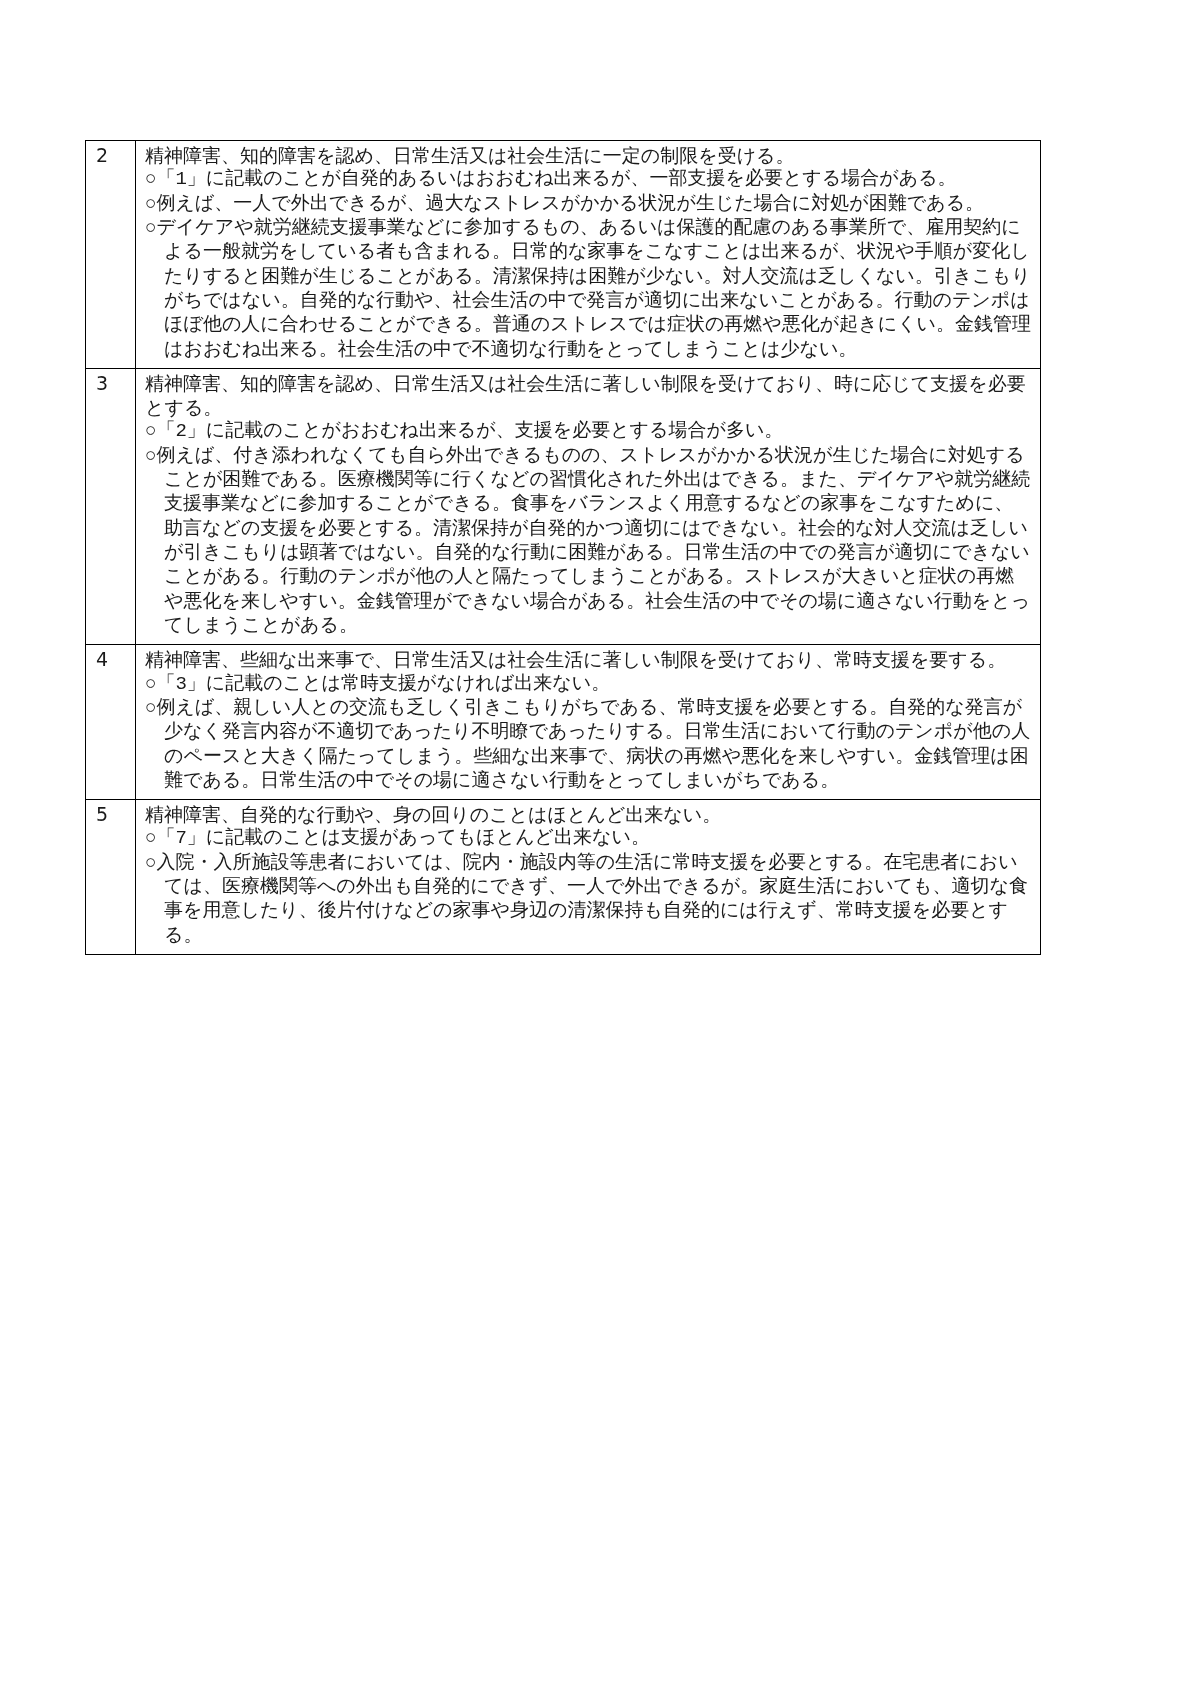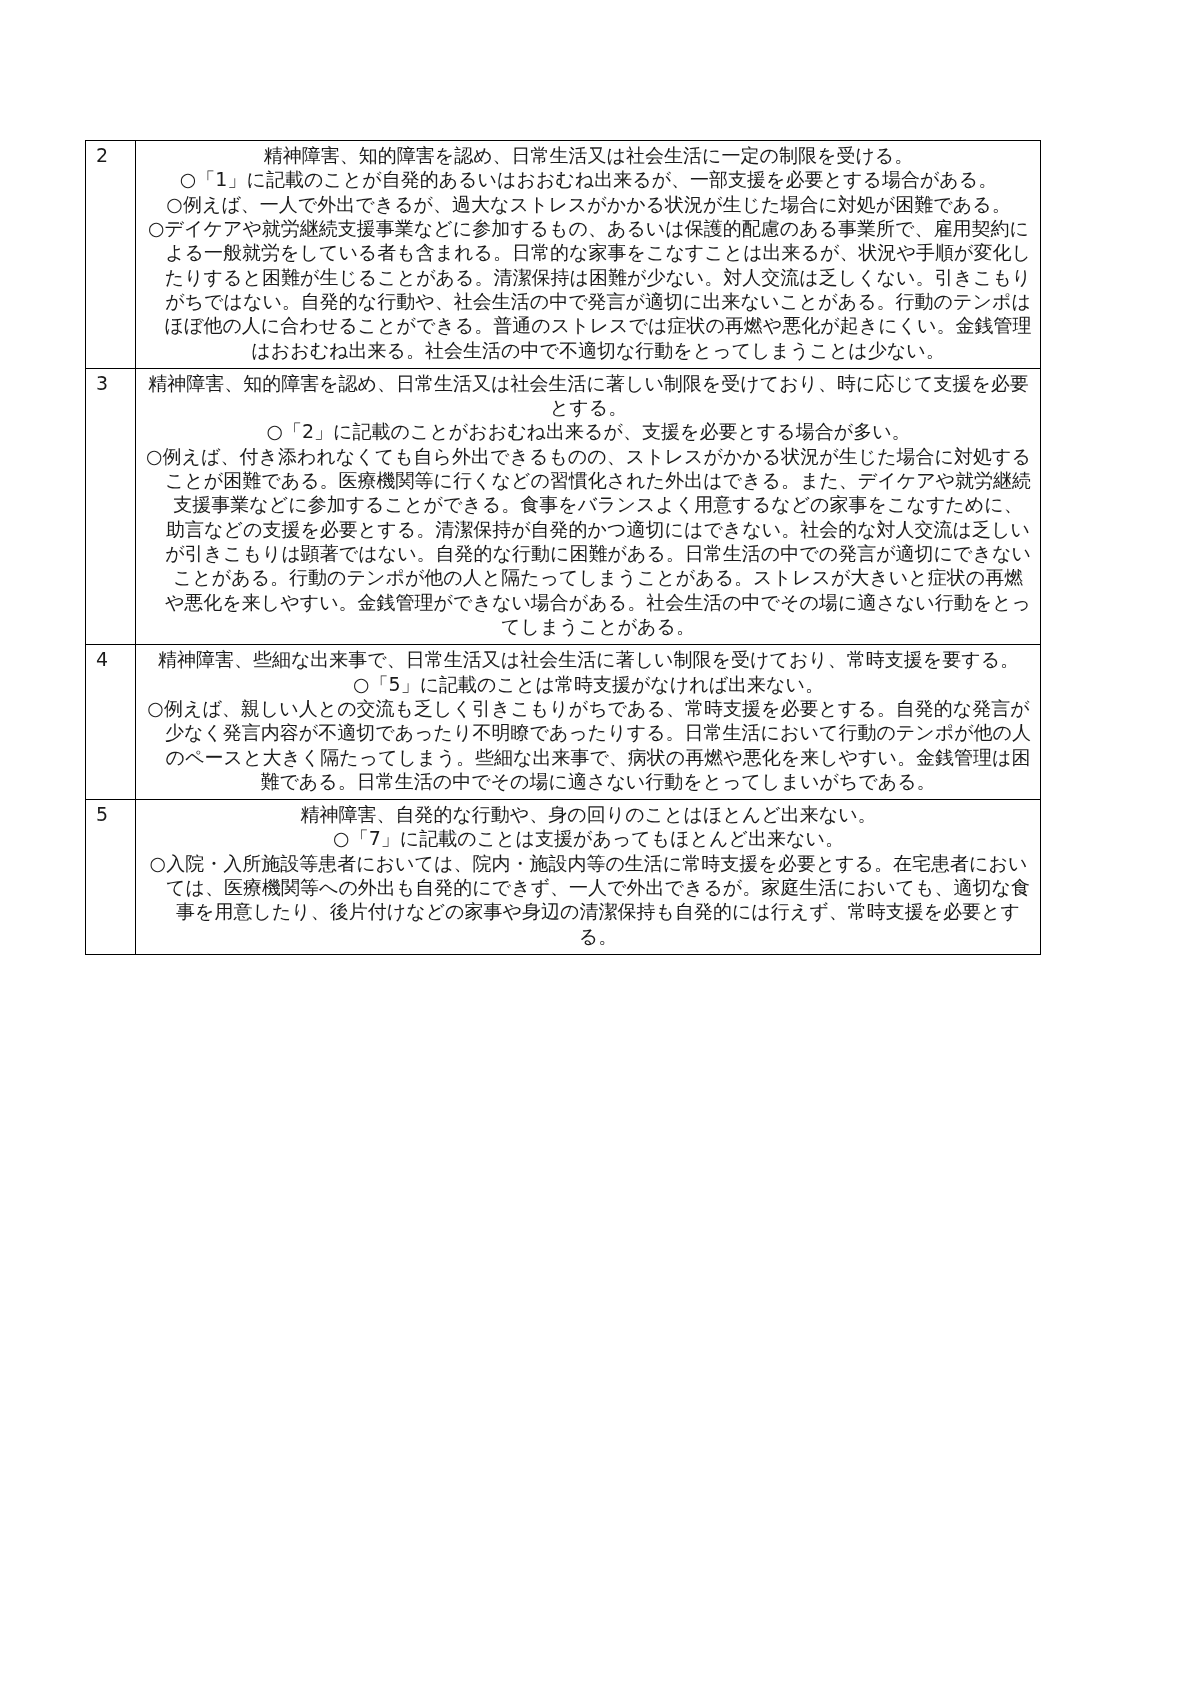--- a/index.html
+++ b/index.html
@@ -33,28 +33,29 @@
   td.grade-cell {
     width: 50px;
     padding: 2px 4px 2px 10px;
     text-align: left;
   }
   td.content-cell {
     padding: 2px 8px 6px 9px;
   }
   .content-cell p {
     margin: 0;
-    text-align: center;
+    text-align: left;
   }
   .content-cell p.lead {
     padding-left: 0;
   }
   .content-cell p.item {
     padding-left: 1em;
     text-indent: -1em;
+    font-family: Liberation Mono, monospace;
   }
 </style>
 </head>
 <body>
 
 <div class="page">
   <table class="grade-table">
     <tbody>
   <tr>
     <td class="grade-cell">2</td>
@@ -72,21 +73,21 @@
       <p class="lead">精神障害、知的障害を認め、日常生活又は社会生活に著しい制限を受けており、時に応じて支援を必要とする。</p>
     <p class="item">○「2」に記載のことがおおむね出来るが、支援を必要とする場合が多い。</p>
             <p class="item">○例えば、付き添われなくても自ら外出できるものの、ストレスがかかる状況が生じた場合に対処することが困難である。医療機関等に行くなどの習慣化された外出はできる。また、デイケアや就労継続支援事業などに参加することができる。食事をバランスよく用意するなどの家事をこなすために、助言などの支援を必要とする。清潔保持が自発的かつ適切にはできない。社会的な対人交流は乏しいが引きこもりは顕著ではない。自発的な行動に困難がある。日常生活の中での発言が適切にできないことがある。行動のテンポが他の人と隔たってしまうことがある。ストレスが大きいと症状の再燃や悪化を来しやすい。金銭管理ができない場合がある。社会生活の中でその場に適さない行動をとってしまうことがある。</p>
           </td>
   </tr>
 
   <tr>
     <td class="grade-cell">4</td>
     <td class="content-cell">
       <p class="lead">精神障害、些細な出来事で、日常生活又は社会生活に著しい制限を受けており、常時支援を要する。</p>
-    <p class="item">○「5」に記載のことは常時支援がなければ出来ない。</p>
+    <p class="item">○「3」に記載のことは常時支援がなければ出来ない。</p>
             <p class="item">○例えば、親しい人との交流も乏しく引きこもりがちである、常時支援を必要とする。自発的な発言が少なく発言内容が不適切であったり不明瞭であったりする。日常生活において行動のテンポが他の人のペースと大きく隔たってしまう。些細な出来事で、病状の再燃や悪化を来しやすい。金銭管理は困難である。日常生活の中でその場に適さない行動をとってしまいがちである。</p>
           </td>
   </tr>
 
   <tr>
     <td class="grade-cell">5</td>
     <td class="content-cell">
       <p class="lead">精神障害、自発的な行動や、身の回りのことはほとんど出来ない。</p>
     <p class="item">○「7」に記載のことは支援があってもほとんど出来ない。</p>
             <p class="item">○入院・入所施設等患者においては、院内・施設内等の生活に常時支援を必要とする。在宅患者においては、医療機関等への外出も自発的にできず、一人で外出できるが。家庭生活においても、適切な食事を用意したり、後片付けなどの家事や身辺の清潔保持も自発的には行えず、常時支援を必要とする。</p>

